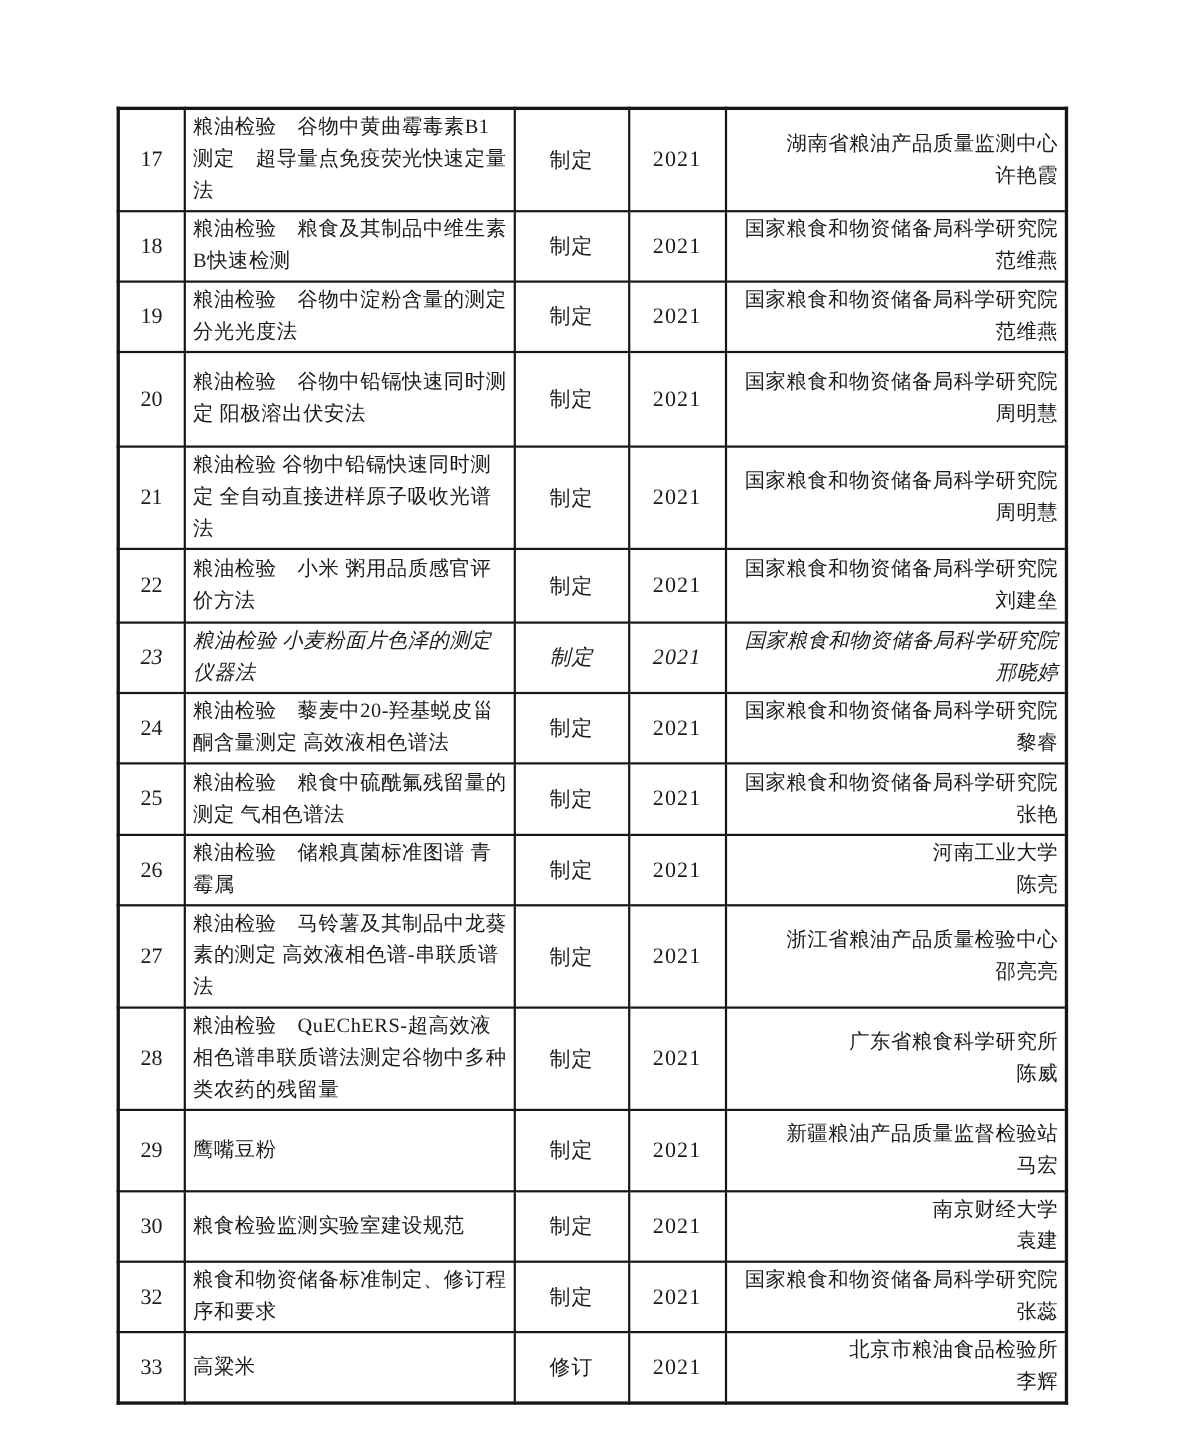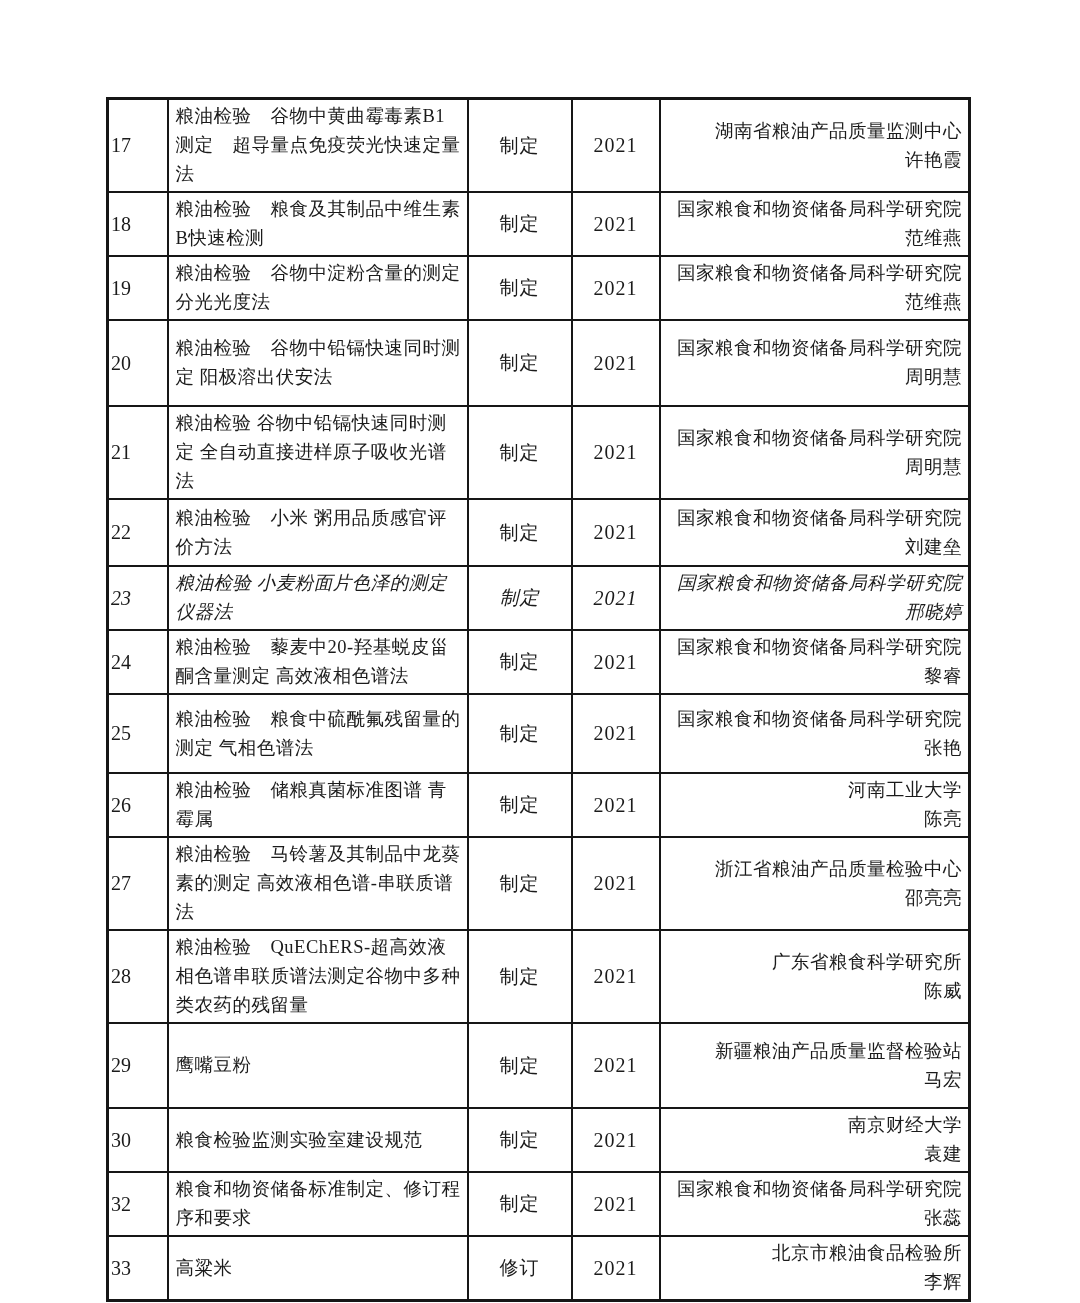--- a/index.html
+++ b/index.html
@@ -29,21 +29,21 @@
     table-layout: fixed;
     width: 862px;
     border: 3px solid #161616;
   }
   table.standards td {
     border: 2px solid #161616;
     vertical-align: middle;
     overflow: hidden;
   }
   td.c-num {
-    text-align: left;
+    text-align: center;
     font-size: 20px;
     padding: 0 2px;
   }
   td.c-name {
     font-size: 18.5px;
     line-height: 29px;
     letter-spacing: 0.5px;
     padding: 2px 6px 2px 7px;
     text-align: left;
     margin-top: 29px;
@@ -156,21 +156,21 @@
           <tr style="height: 64px;">
     <td class="c-num">24</td>
     <td class="c-name">粮油检验　藜麦中20-羟基蜕皮甾酮含量测定 高效液相色谱法</td>
     <td class="c-type">制定</td>
     <td class="c-year">2021</td>
     <td class="c-org">
       <div>国家粮食和物资储备局科学研究院</div>
       <div>黎睿</div>
     </td>
   </tr>
-          <tr style="height: 79px;">
+          <tr style="height: 65px;">
     <td class="c-num">25</td>
     <td class="c-name">粮油检验　粮食中硫酰氟残留量的测定 气相色谱法</td>
     <td class="c-type">制定</td>
     <td class="c-year">2021</td>
     <td class="c-org">
       <div>国家粮食和物资储备局科学研究院</div>
       <div>张艳</div>
     </td>
   </tr>
           <tr style="height: 64px;">
@@ -196,21 +196,21 @@
           <tr style="height: 81px;">
     <td class="c-num">28</td>
     <td class="c-name">粮油检验　QuEChERS-超高效液相色谱串联质谱法测定谷物中多种类农药的残留量</td>
     <td class="c-type">制定</td>
     <td class="c-year">2021</td>
     <td class="c-org">
       <div>广东省粮食科学研究所</div>
       <div>陈威</div>
     </td>
   </tr>
-          <tr style="height: 85px;">
+          <tr style="height: 74px;">
     <td class="c-num">29</td>
     <td class="c-name">鹰嘴豆粉</td>
     <td class="c-type">制定</td>
     <td class="c-year">2021</td>
     <td class="c-org">
       <div>新疆粮油产品质量监督检验站</div>
       <div>马宏</div>
     </td>
   </tr>
           <tr style="height: 62px;">

